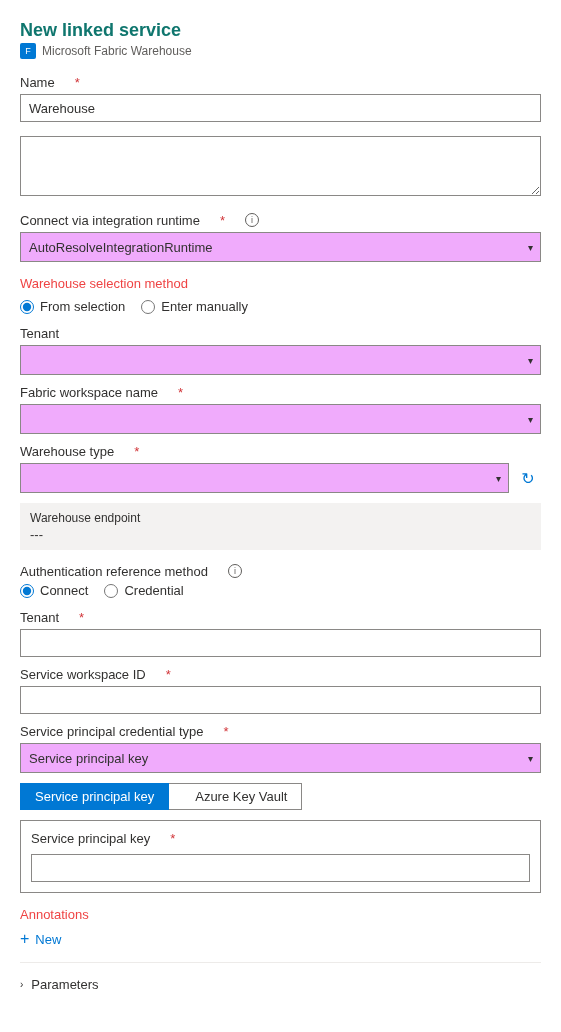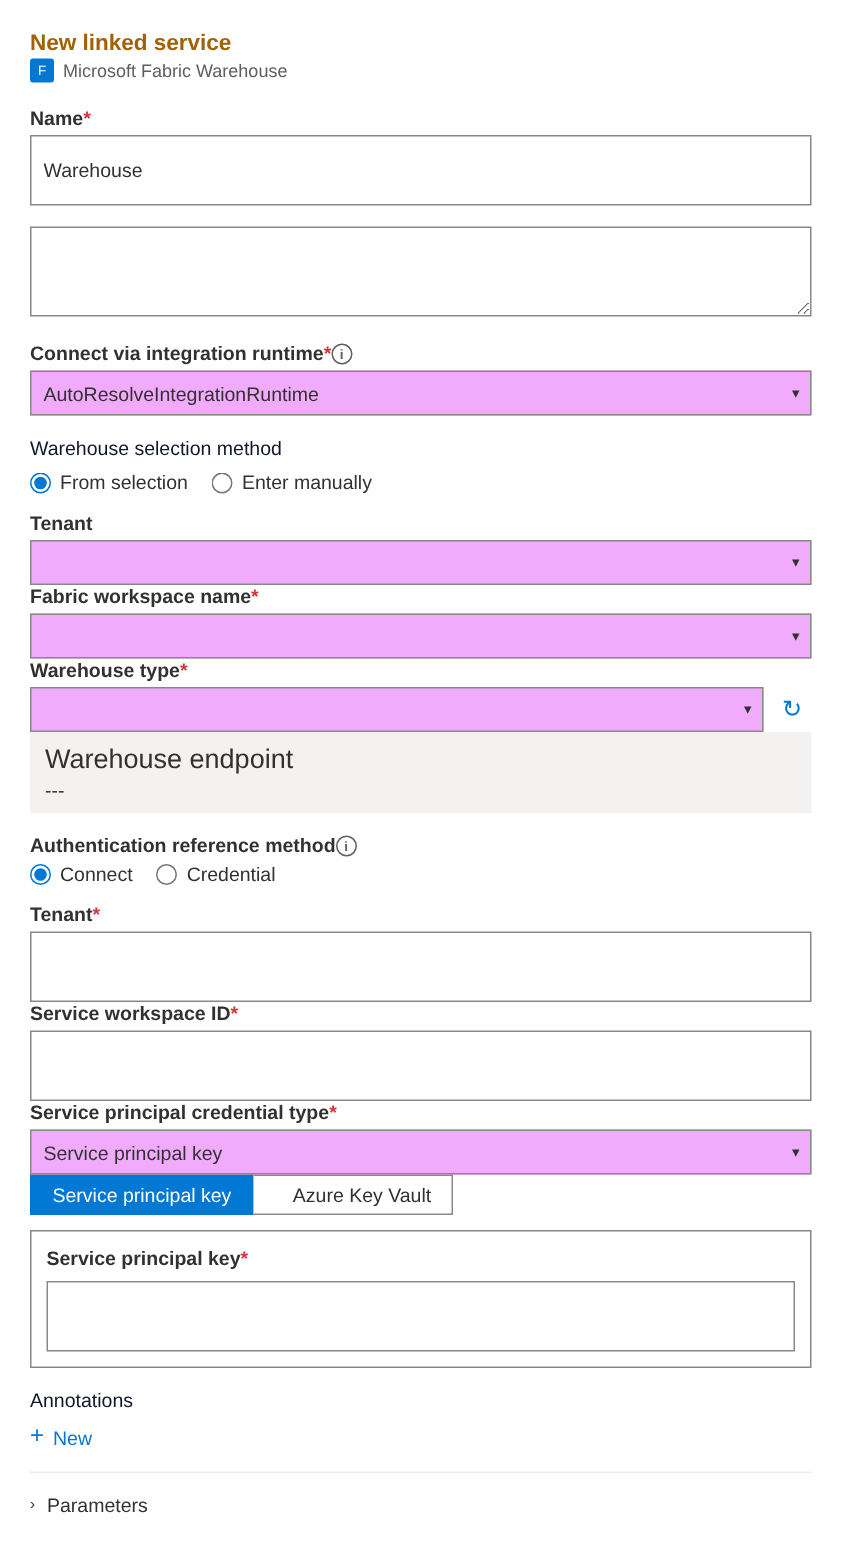--- a/index.html
+++ b/index.html
@@ -12,23 +12,23 @@
       min-height: 1032px;
       display: flex;
       flex-direction: column;
     }
     .panel {
       flex: 1;
       padding: 20px 20px 10px 20px;
       overflow-y: auto;
     }
     .panel-title {
-      font-size: 15px;
+      font-size: 18px;
       font-weight: 600;
-      color: #a16207;
+      color: #0f766e;
       margin-bottom: 2px;
     }
     .panel-subtitle {
       display: flex;
       align-items: center;
       gap: 6px;
       font-size: 12px;
       color: #605e5c;
       margin-bottom: 16px;
     }
@@ -41,44 +41,43 @@
       align-items: center;
       justify-content: center;
       color: white;
       font-size: 9px;
     }
     .form-group {
       margin-bottom: 14px;
     }
     .form-label {
       display: flex;
-      align-items: center;
-      gap: 0;
+      gap: 20px;
       font-size: 13px;
       color: #323130;
       margin-bottom: 4px;
-      font-weight: 700;
+      font-weight: 400;
     }
     .required { color: #d13438; }
     .info-icon {
       width: 14px;
       height: 14px;
       border: 1px solid #605e5c;
       border-radius: 50%;
       display: inline-flex;
       align-items: center;
       justify-content: center;
       font-size: 9px;
       color: #605e5c;
       cursor: pointer;
       flex-shrink: 0;
     }
     .form-input {
       width: 100%;
-      height: 47px;
+      height: 28px;
       border: 1px solid #8a8886;
       padding: 4px 8px;
       font-size: 13px;
       color: #323130;
       background: #fff;
       outline: none;
     }
     .form-textarea {
       width: 100%;
       height: 60px;
@@ -131,21 +130,21 @@
       cursor: pointer;
       display: flex;
       align-items: center;
       justify-content: center;
       color: #0078d4;
       font-size: 16px;
       flex-shrink: 0;
     }
     .section-label {
       font-size: 13px;
-      color: #0f172a;
+      color: #ef4444;
       margin-bottom: 8px;
       font-weight: 400;
     }
     .radio-group {
       display: flex;
       align-items: flex-end;
       gap: 16px;
       margin-bottom: 12px;
     }
     .radio-item {
@@ -168,21 +167,21 @@
     .indented-section {
       margin-left: 0;
       padding: 0 0 0 0;
     }
     .endpoint-section {
       background: #f3f2f1;
       padding: 8px 10px;
       margin-bottom: 14px;
     }
     .endpoint-label {
-      font-size: 18px;
+      font-size: 12px;
       font-weight: 400;
       color: #323130;
       margin-bottom: 2px;
     }
     .endpoint-value {
       font-size: 13px;
       color: #323130;
     }
     .tab-group {
       display: flex;
@@ -241,21 +240,21 @@
     .chevron-icon {
       font-size: 10px;
       color: #323130;
     }
     .divider {
       border: none;
       border-top: 1px solid #edebe9;
       margin: 6px 0;
     }
     .inner-form-group {
-      margin-bottom: 0;
+      margin-bottom: 10px;
     }
     .inner-form-group:last-child { margin-bottom: 0; }
   </style>
 </head>
 <body>
 
 <div class="panel">
 
   <div class="panel-title">New linked service</div>
   <div class="panel-subtitle">

